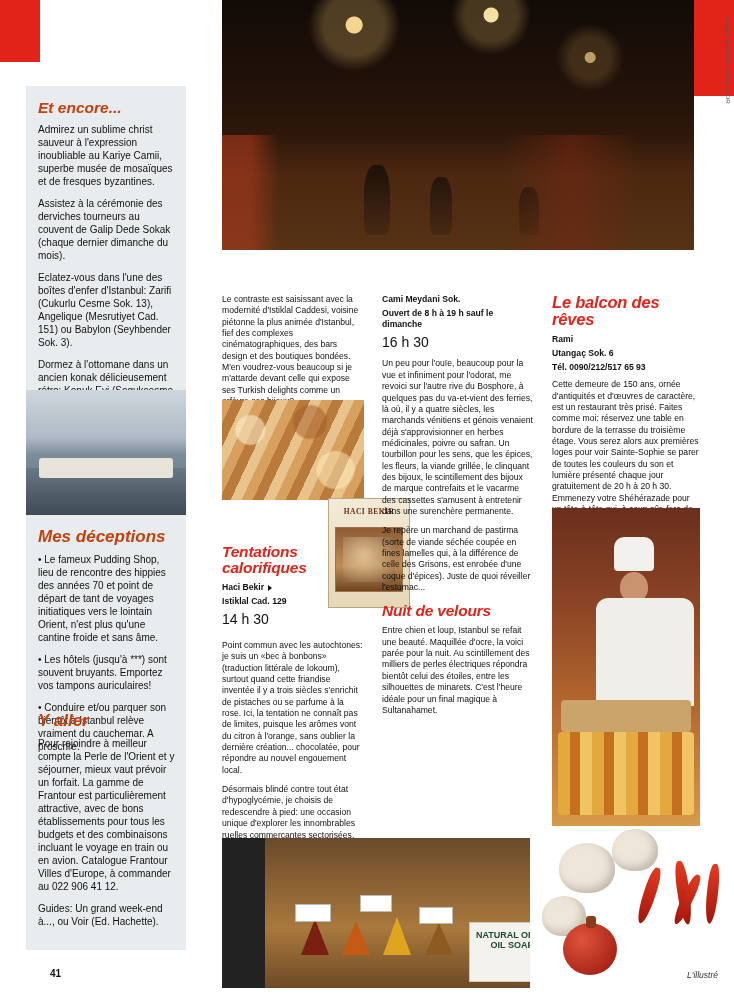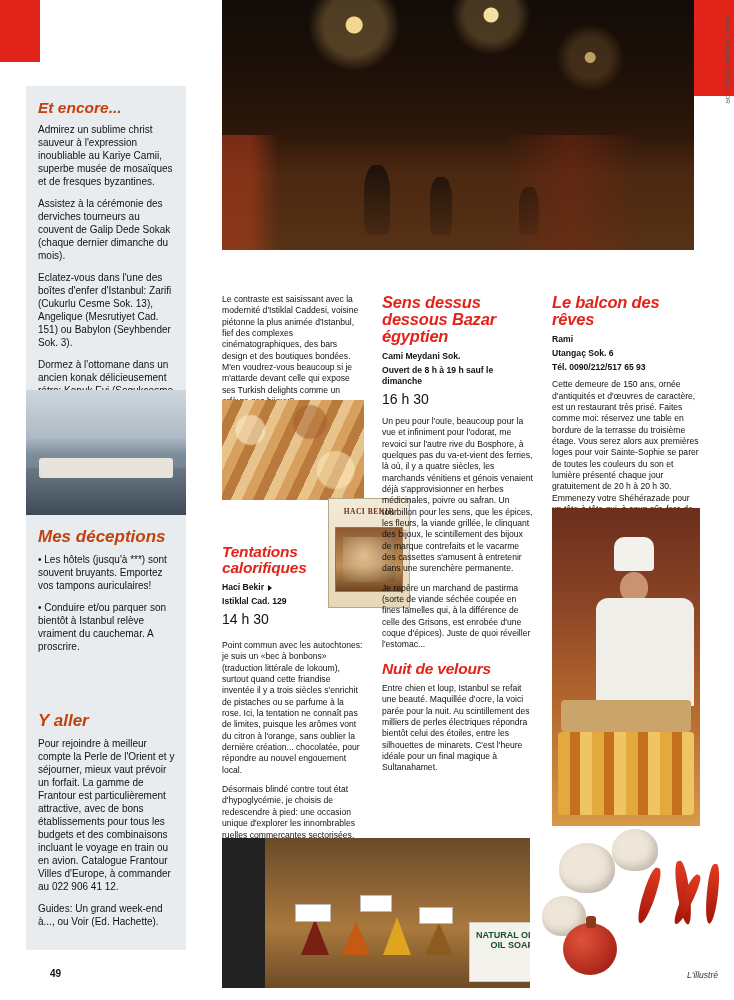--- a/index.html
+++ b/index.html
@@ -199,20 +199,21 @@
       <p class="para">Naviguez sur le Bosphore jusqu'aux portes de la mer Noire à bord d'un ferry (quai N° 4, Eminönü).</p>
     </div>
   </div>
 
   <div class="ph ph-ferry">
     <div class="ferry"></div>
   </div>
 
   <div style="position:absolute;left:38px;top:528px;width:138px;">
     <h3 class="sec-title big">Mes déceptions</h3>
+    <p class="para">• Le fameux Pudding Shop, lieu de rencontre des hippies des années 70 et point de départ de tant de voyages initiatiques vers le lointain Orient, n'est plus qu'une cantine froide et sans âme.</p>
     <p class="para">• Les hôtels (jusqu'à ***) sont souvent bruyants. Emportez vos tampons auriculaires!</p>
     <p class="para">• Conduire et/ou parquer son bientôt à Istanbul relève vraiment du cauchemar. A proscrire.</p>
   </div>
 
   <div style="position:absolute;left:38px;top:712px;width:138px;">
     <h3 class="sec-title big">Y aller</h3>
     <p class="para">Pour rejoindre à meilleur compte la Perle de l'Orient et y séjourner, mieux vaut prévoir un forfait. La gamme de Frantour est particulièrement attractive, avec de bons établissements pour tous les budgets et des combinaisons incluant le voyage en train ou en avion. Catalogue Frantour Villes d'Europe, à commander au 022 906 41 12.</p>
     <p class="para">Guides: Un grand week-end à..., ou Voir (Ed. Hachette).</p>
   </div>
 
@@ -237,21 +238,20 @@
       <div class="bk-img"></div>
     </div>
   </div>
 
   <div class="col" style="left:222px;top:604px;width:142px;">
     <p class="txt">Point commun avec les autochtones: je suis un «bec à bonbons» (traduction littérale de lokoum), surtout quand cette friandise inventée il y a trois siècles s'enrichit de pistaches ou se parfume à la rose. Ici, la tentation ne connaît pas de limites, puisque les arômes vont du citron à l'orange, sans oublier la dernière création... chocolatée, pour répondre au nouvel engouement local.</p>
     <p class="txt">Désormais blindé contre tout état d'hypoglycémie, je choisis de redescendre à pied: une occasion unique d'explorer les innombrables ruelles commerçantes sectorisées, étroites et austères, avec leurs caravansérails, artisans et brocanteurs.</p>
   </div>
 
   <div class="col col-b">
-    <h2 class="head">Sens dessus dessous Bazar égyptien</h2>
     <p class="addr">Cami Meydani Sok.</p>
     <p class="addr">Ouvert de 8 h à 19 h sauf le dimanche</p>
     <p class="hours">16 h 30</p>
     <p class="txt">Un peu pour l'ouïe, beaucoup pour la vue et infiniment pour l'odorat, me revoici sur l'autre rive du Bosphore, à quelques pas du va-et-vient des ferries, là où, il y a quatre siècles, les marchands vénitiens et génois venaient déjà s'approvisionner en herbes médicinales, poivre ou safran. Un tourbillon pour les sens, que les épices, les fleurs, la viande grillée, le clinquant des bijoux, le scintillement des bijoux de marque contrefaits et le vacarme des cassettes s'amusent à entretenir dans une surenchère permanente.</p>
     <p class="txt">Je repère un marchand de pastirma (sorte de viande séchée coupée en fines lamelles qui, à la différence de celle des Grisons, est enrobée d'une coque d'épices). Juste de quoi réveiller l'estomac...</p>
     <h2 class="head sm" style="margin-top:10px;">Nuit de velours</h2>
     <p class="txt">Entre chien et loup, Istanbul se refait une beauté. Maquillée d'ocre, la voici parée pour la nuit. Au scintillement des milliers de perles électriques répondra bientôt celui des étoiles, entre les silhouettes de minarets. C'est l'heure idéale pour un final magique à Sultanahamet.</p>
   </div>
 
   <div class="col col-c">
@@ -291,16 +291,16 @@
       <div class="bulb" style="left:40%;top:2%;width:46px;height:42px;"></div>
       <div class="bulb" style="left:6%;top:40%;width:44px;height:40px;"></div>
       <div class="pepper" style="left:60%;top:24%;width:12px;height:58px;transform:rotate(18deg);"></div>
       <div class="pepper" style="left:70%;top:20%;width:12px;height:64px;transform:rotate(-8deg);"></div>
       <div class="pepper" style="left:80%;top:28%;width:11px;height:54px;transform:rotate(25deg);"></div>
       <div class="pepper" style="left:88%;top:22%;width:11px;height:60px;transform:rotate(6deg);"></div>
       <div class="pom" style="left:16%;top:56%;"></div>
     </div>
   </div>
 
-  <div class="folio">49</div>
+  <div class="folio">41</div>
   <div class="mag">L'illustré</div>
 
 </div>
 
 </body></html>

